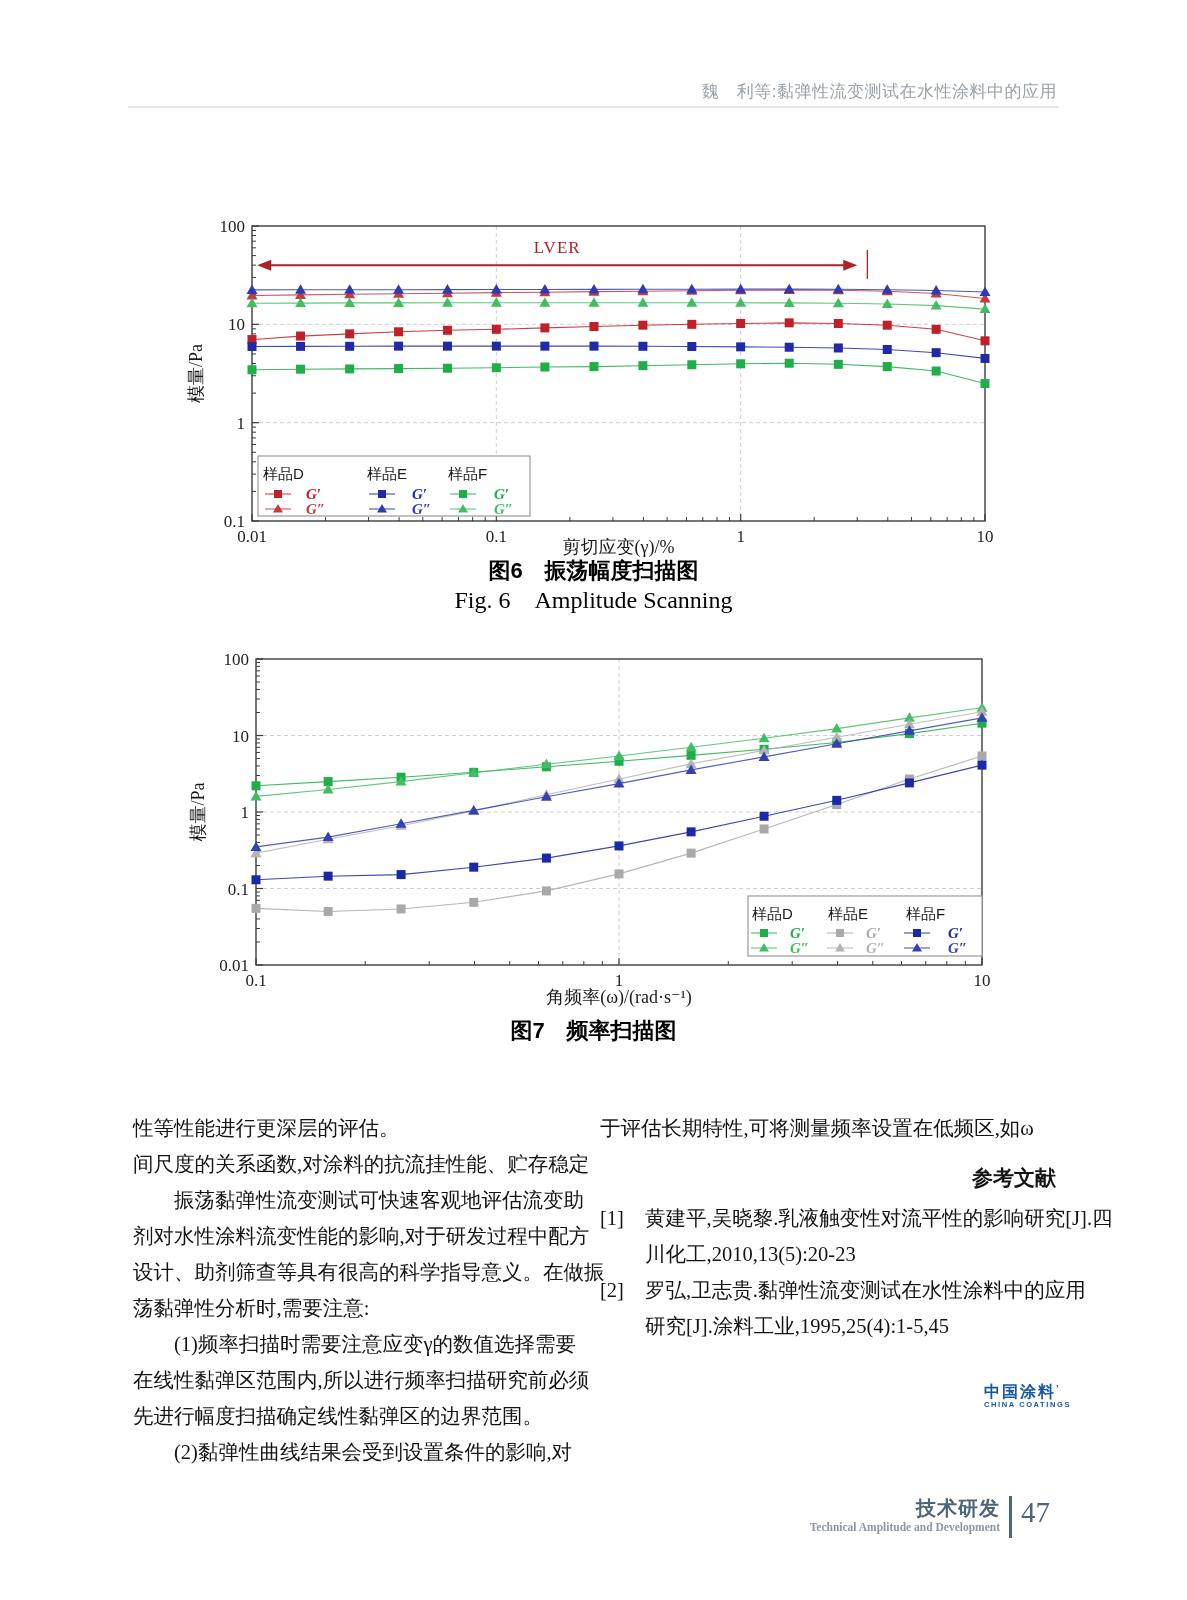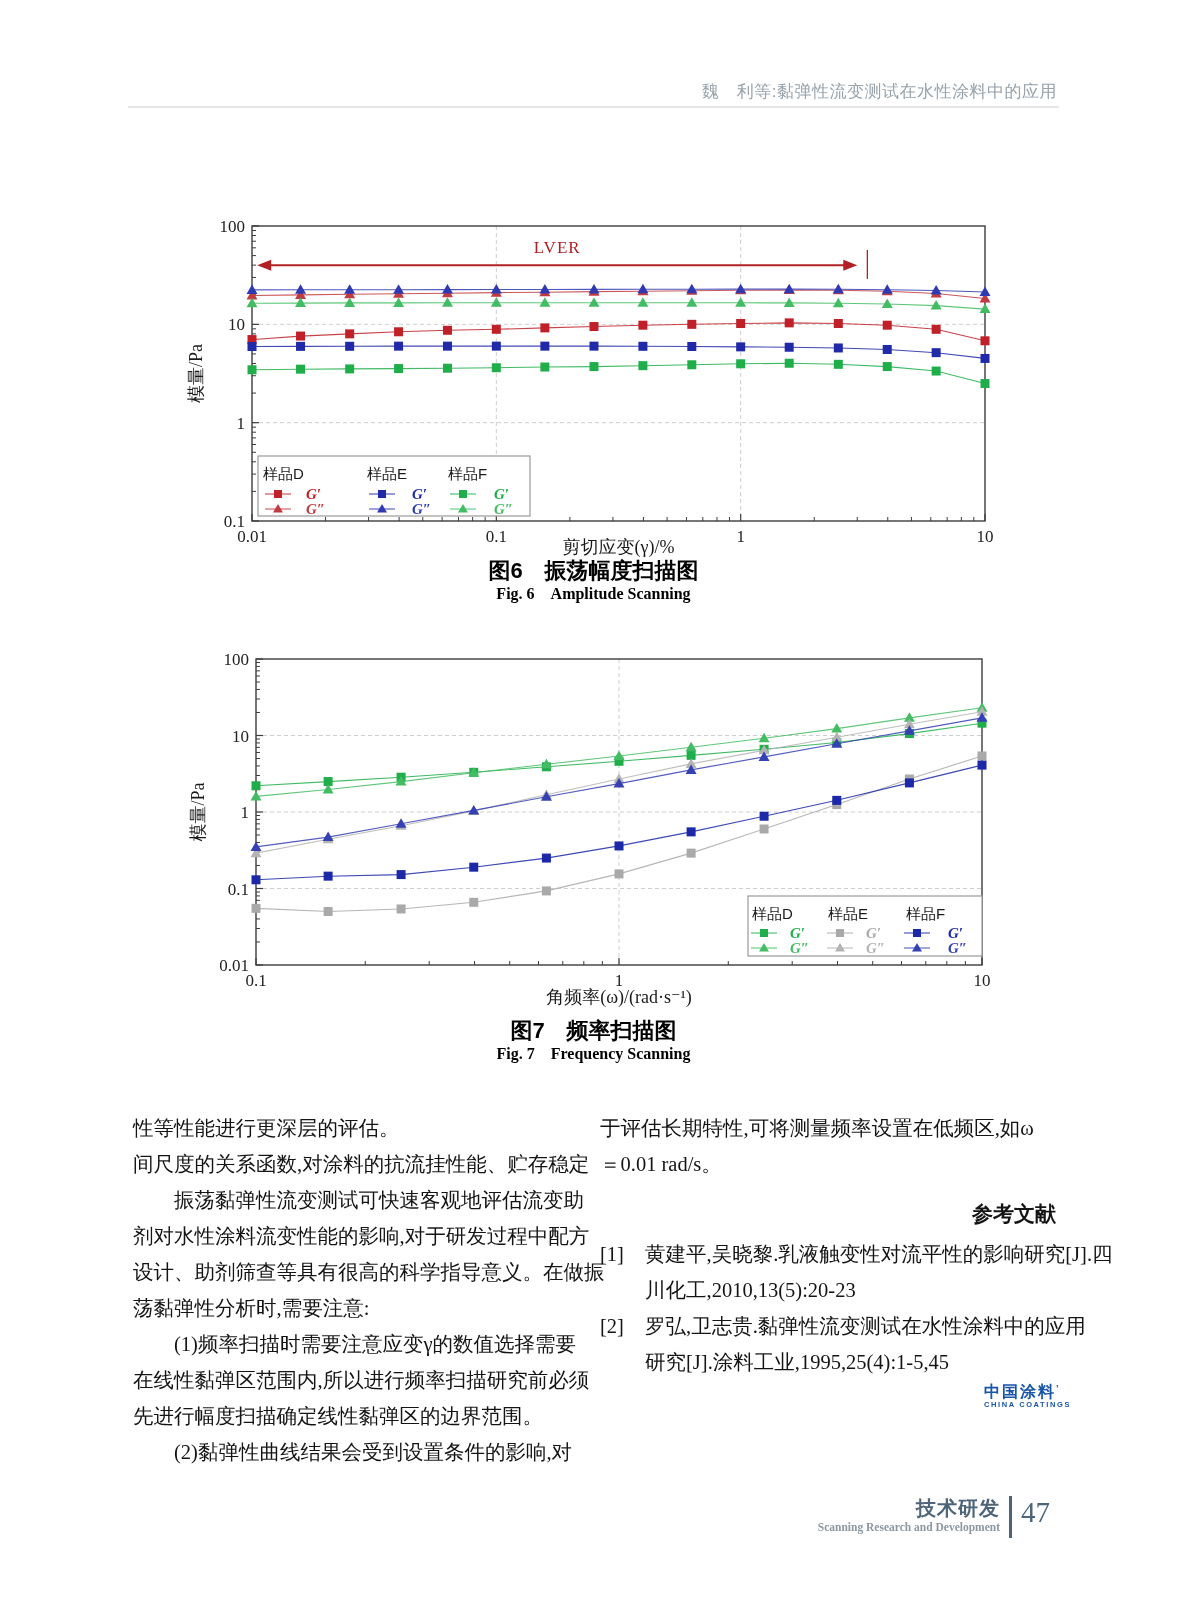--- a/index.html
+++ b/index.html
@@ -6,21 +6,21 @@
   html,body{background:#ffffff}
   .page{position:relative;width:1187px;height:1600px;background:#fff;overflow:hidden;
         font-family:"Liberation Sans","DejaVu Sans",sans-serif;}
   .running-head{position:absolute;top:80px;right:130px;font-size:17px;color:#97a2ab;
         letter-spacing:.5px;font-family:"Liberation Sans","DejaVu Sans",sans-serif;text-align:center;}
   .head-rule{position:absolute;top:106px;left:128px;width:931px;height:2px;background:#e6e6e6;}
   svg.chart{position:absolute;left:130px;overflow:visible;}
   #fig6-svg{top:195px;} #fig7-svg{top:628px;}
   .cap{position:absolute;left:130px;width:927px;text-align:center;color:#000;white-space:pre;}
   .cap.zh{font-weight:bold;font-size:22px;}
-  .cap.en{font-weight:bold;font-size:16px;font-family:"Liberation Serif","DejaVu Serif",serif;}
+  .cap.en{font-weight:normal;font-size:24px;font-family:"Liberation Serif","DejaVu Serif",serif;}
   .col{position:absolute;top:1110px;width:456px;font-size:20.5px;line-height:36px;color:#141414;
        font-family:"Liberation Serif","DejaVu Serif",serif;}
   .col.left{left:133px;} .col.right{left:600px;}
   .tline{white-space:pre;}
   .refhead{text-align:right;font-weight:bold;font-size:21px;margin-top:14px;margin-bottom:4px;
        font-family:"Liberation Sans","DejaVu Sans",sans-serif;}
   .ref-line{white-space:pre;display:flex;}
   .ref-num{display:inline-block;width:45px;flex:0 0 45px;}
   .ref-cont{padding-left:45px;white-space:pre;}
   .logo{position:absolute;left:984px;top:1380px;text-align:left;color:#1a56a8;}
@@ -409,38 +409,36 @@
       <text x="736" y="325" font-size="15" font-family="&quot;Liberation Serif&quot;,&quot;DejaVu Serif&quot;,serif" font-style="italic" font-weight="bold" fill="#b3b3b3">G″</text>
       <text x="776" y="291" font-size="15" font-family="&quot;Liberation Sans&quot;,&quot;DejaVu Sans&quot;,sans-serif" fill="#1a1a1a">样品F</text>
       <line x1="774" y1="305" x2="800" y2="305" stroke="#1b28a8" stroke-width="1.1" opacity="0.85"></line>
       <rect x="783" y="301" width="8" height="8" fill="#1b28a8"></rect>
       <text x="818" y="310" font-size="15" font-family="&quot;Liberation Serif&quot;,&quot;DejaVu Serif&quot;,serif" font-style="italic" font-weight="bold" fill="#1b28a8">G′</text>
       <line x1="774" y1="320" x2="800" y2="320" stroke="#3540b2" stroke-width="1.1" opacity="0.85"></line>
       <polygon points="787,315 782,323.5 792,323.5" fill="#3540b2"></polygon>
       <text x="818" y="325" font-size="15" font-family="&quot;Liberation Serif&quot;,&quot;DejaVu Serif&quot;,serif" font-style="italic" font-weight="bold" fill="#3540b2">G″</text>
     </svg>
   <div class="cap zh" style="top:1016px">图7　频率扫描图</div>
-  <div class="cap en" style="top:1044px">Fig. 7　Frequency Scanning</div>
 
   <div class="col left">
     <div class="tline">性等性能进行更深层的评估。</div>
     <div class="tline">间尺度的关系函数,对涂料的抗流挂性能、贮存稳定</div>
     <div class="tline">　　振荡黏弹性流变测试可快速客观地评估流变助</div>
     <div class="tline">剂对水性涂料流变性能的影响,对于研发过程中配方</div>
     <div class="tline">设计、助剂筛查等具有很高的科学指导意义。在做振</div>
     <div class="tline">荡黏弹性分析时,需要注意:</div>
     <div class="tline">　　(1)频率扫描时需要注意应变γ的数值选择需要</div>
     <div class="tline">在线性黏弹区范围内,所以进行频率扫描研究前必须</div>
     <div class="tline">先进行幅度扫描确定线性黏弹区的边界范围。</div>
     <div class="tline">　　(2)黏弹性曲线结果会受到设置条件的影响,对</div>
   </div>
 
   <div class="col right">
     <div class="tline">于评估长期特性,可将测量频率设置在低频区,如ω</div>
-    <div class="tline">＝0.01 rad/s。</div>
     <div class="refhead">参考文献</div>
     <div class="ref-line">
       <span class="ref-num">[1]</span>
       <span>黄建平,吴晓黎.乳液触变性对流平性的影响研究[J].四</span>
     </div>
     <div class="ref-cont">川化工,2010,13(5):20-23</div>
     <div class="ref-line">
       <span class="ref-num">[2]</span>
       <span>罗弘,卫志贵.黏弹性流变测试在水性涂料中的应用</span>
     </div>
@@ -448,19 +446,19 @@
   </div>
 
   <div class="logo">
     <div class="logo-zh"><span>中国涂料</span><span class="logo-tm">’</span></div>
     <div class="logo-en">CHINA COATINGS</div>
   </div>
 
   <div class="footer">
     <div class="footer-text">
       <div class="footer-zh">技术研发</div>
-      <div class="footer-en">Scanning Research and Development</div>
+      <div class="footer-en">Technical Amplitude and Development</div>
     </div>
     <div class="footer-bar"></div>
     <div class="footer-page">47</div>
   </div>
 
 </div>
 
 </body></html>

